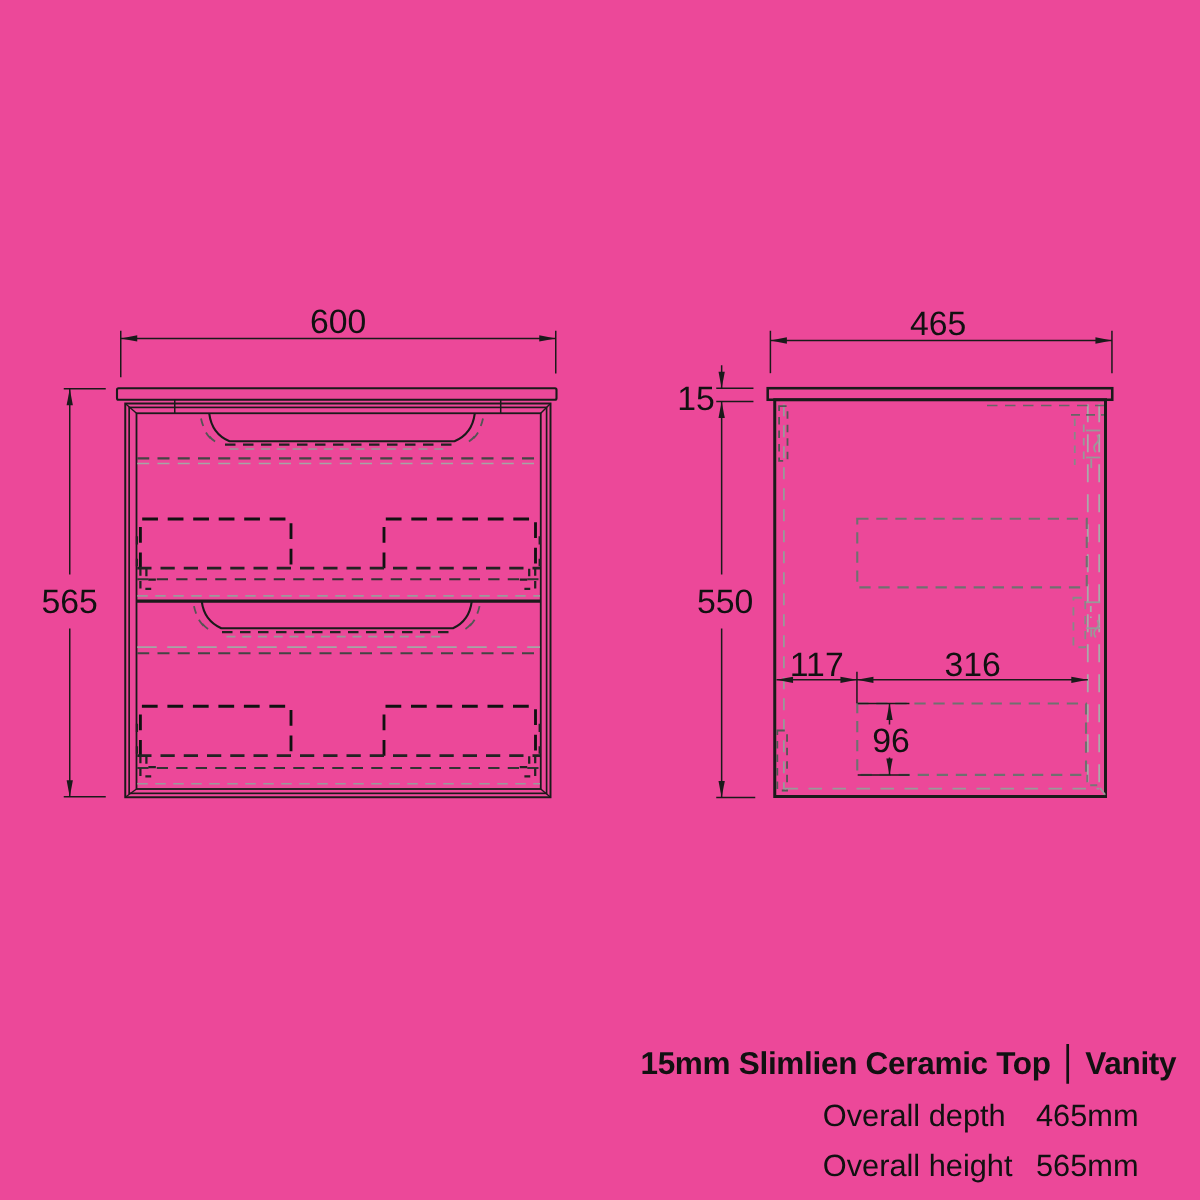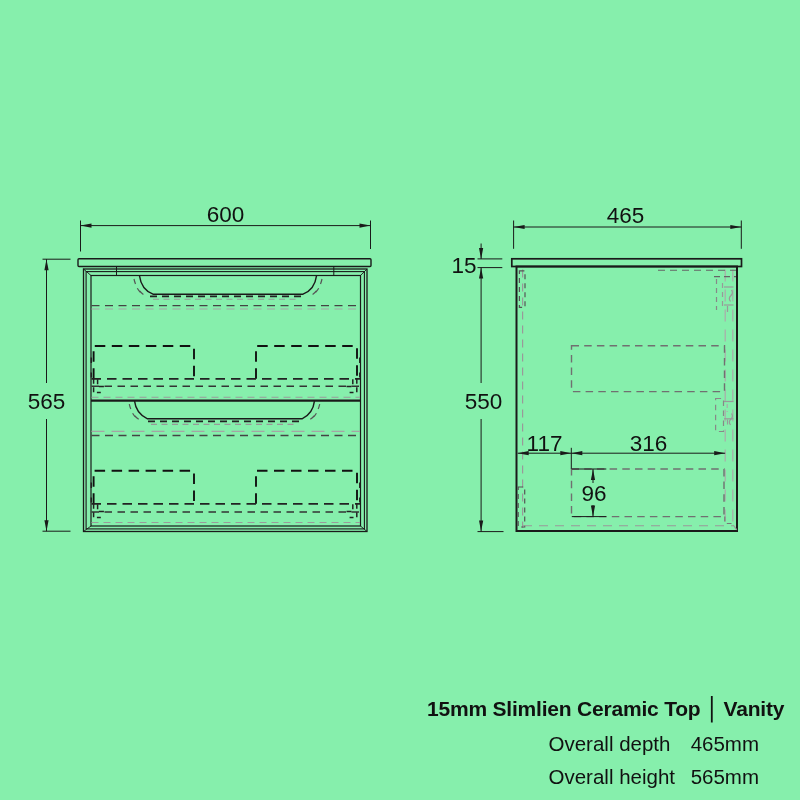--- a/index.html
+++ b/index.html
@@ -1,16 +1,16 @@
 <!DOCTYPE html>
 <html><head>
 <meta charset="utf-8">
 <style>
   html,body{margin:0;padding:0;background:#fff;}
-  #page{width:800px;height:800px;position:relative;background:#86efac;overflow:hidden;filter:grayscale(0.0001);}
+  #page{width:800px;height:800px;position:relative;background:#ec4899;overflow:hidden;filter:grayscale(0.0001);}
   svg{position:absolute;top:0;left:0;}
   text{font-family:"Liberation Sans", sans-serif;fill:#111;}
 </style>
 </head>
 <body>
 <div id="page">
 <svg width="800" height="800" viewBox="0 0 800 800">
 
 <g stroke="#1a1a1a" stroke-width="1.4" fill="none">
   <rect x="78" y="258.8" width="293" height="7.7" rx="1"></rect>

